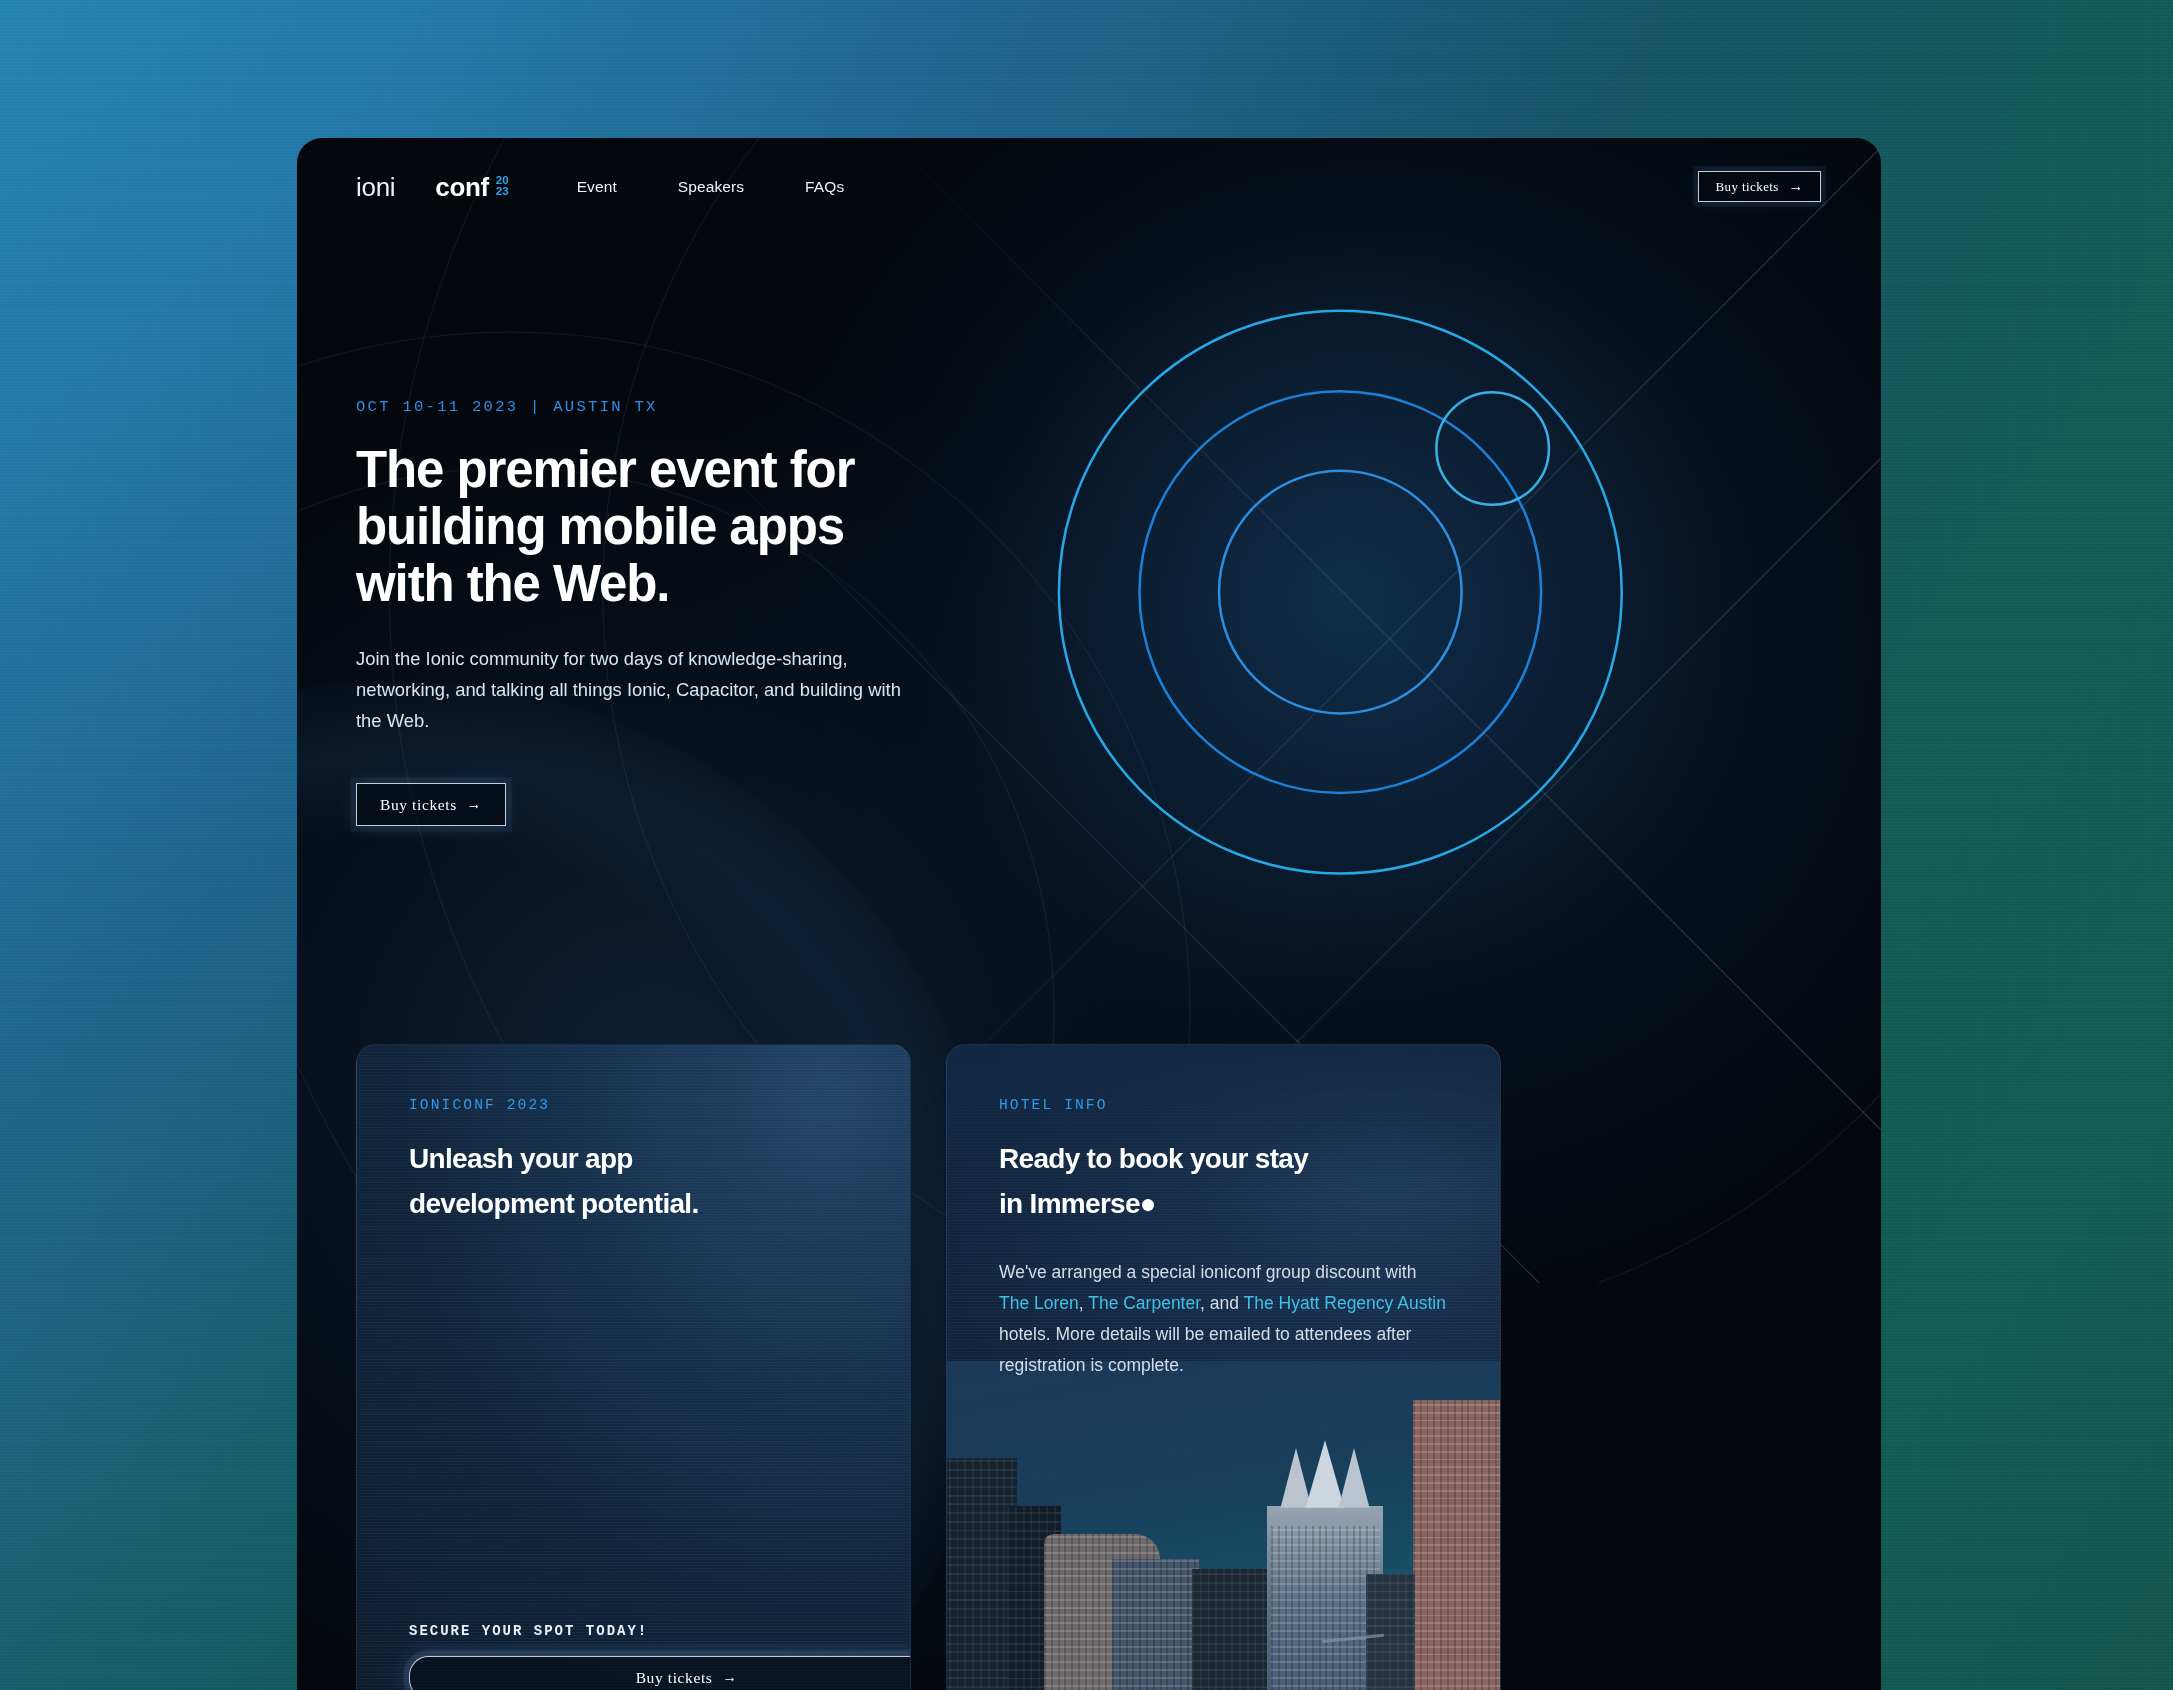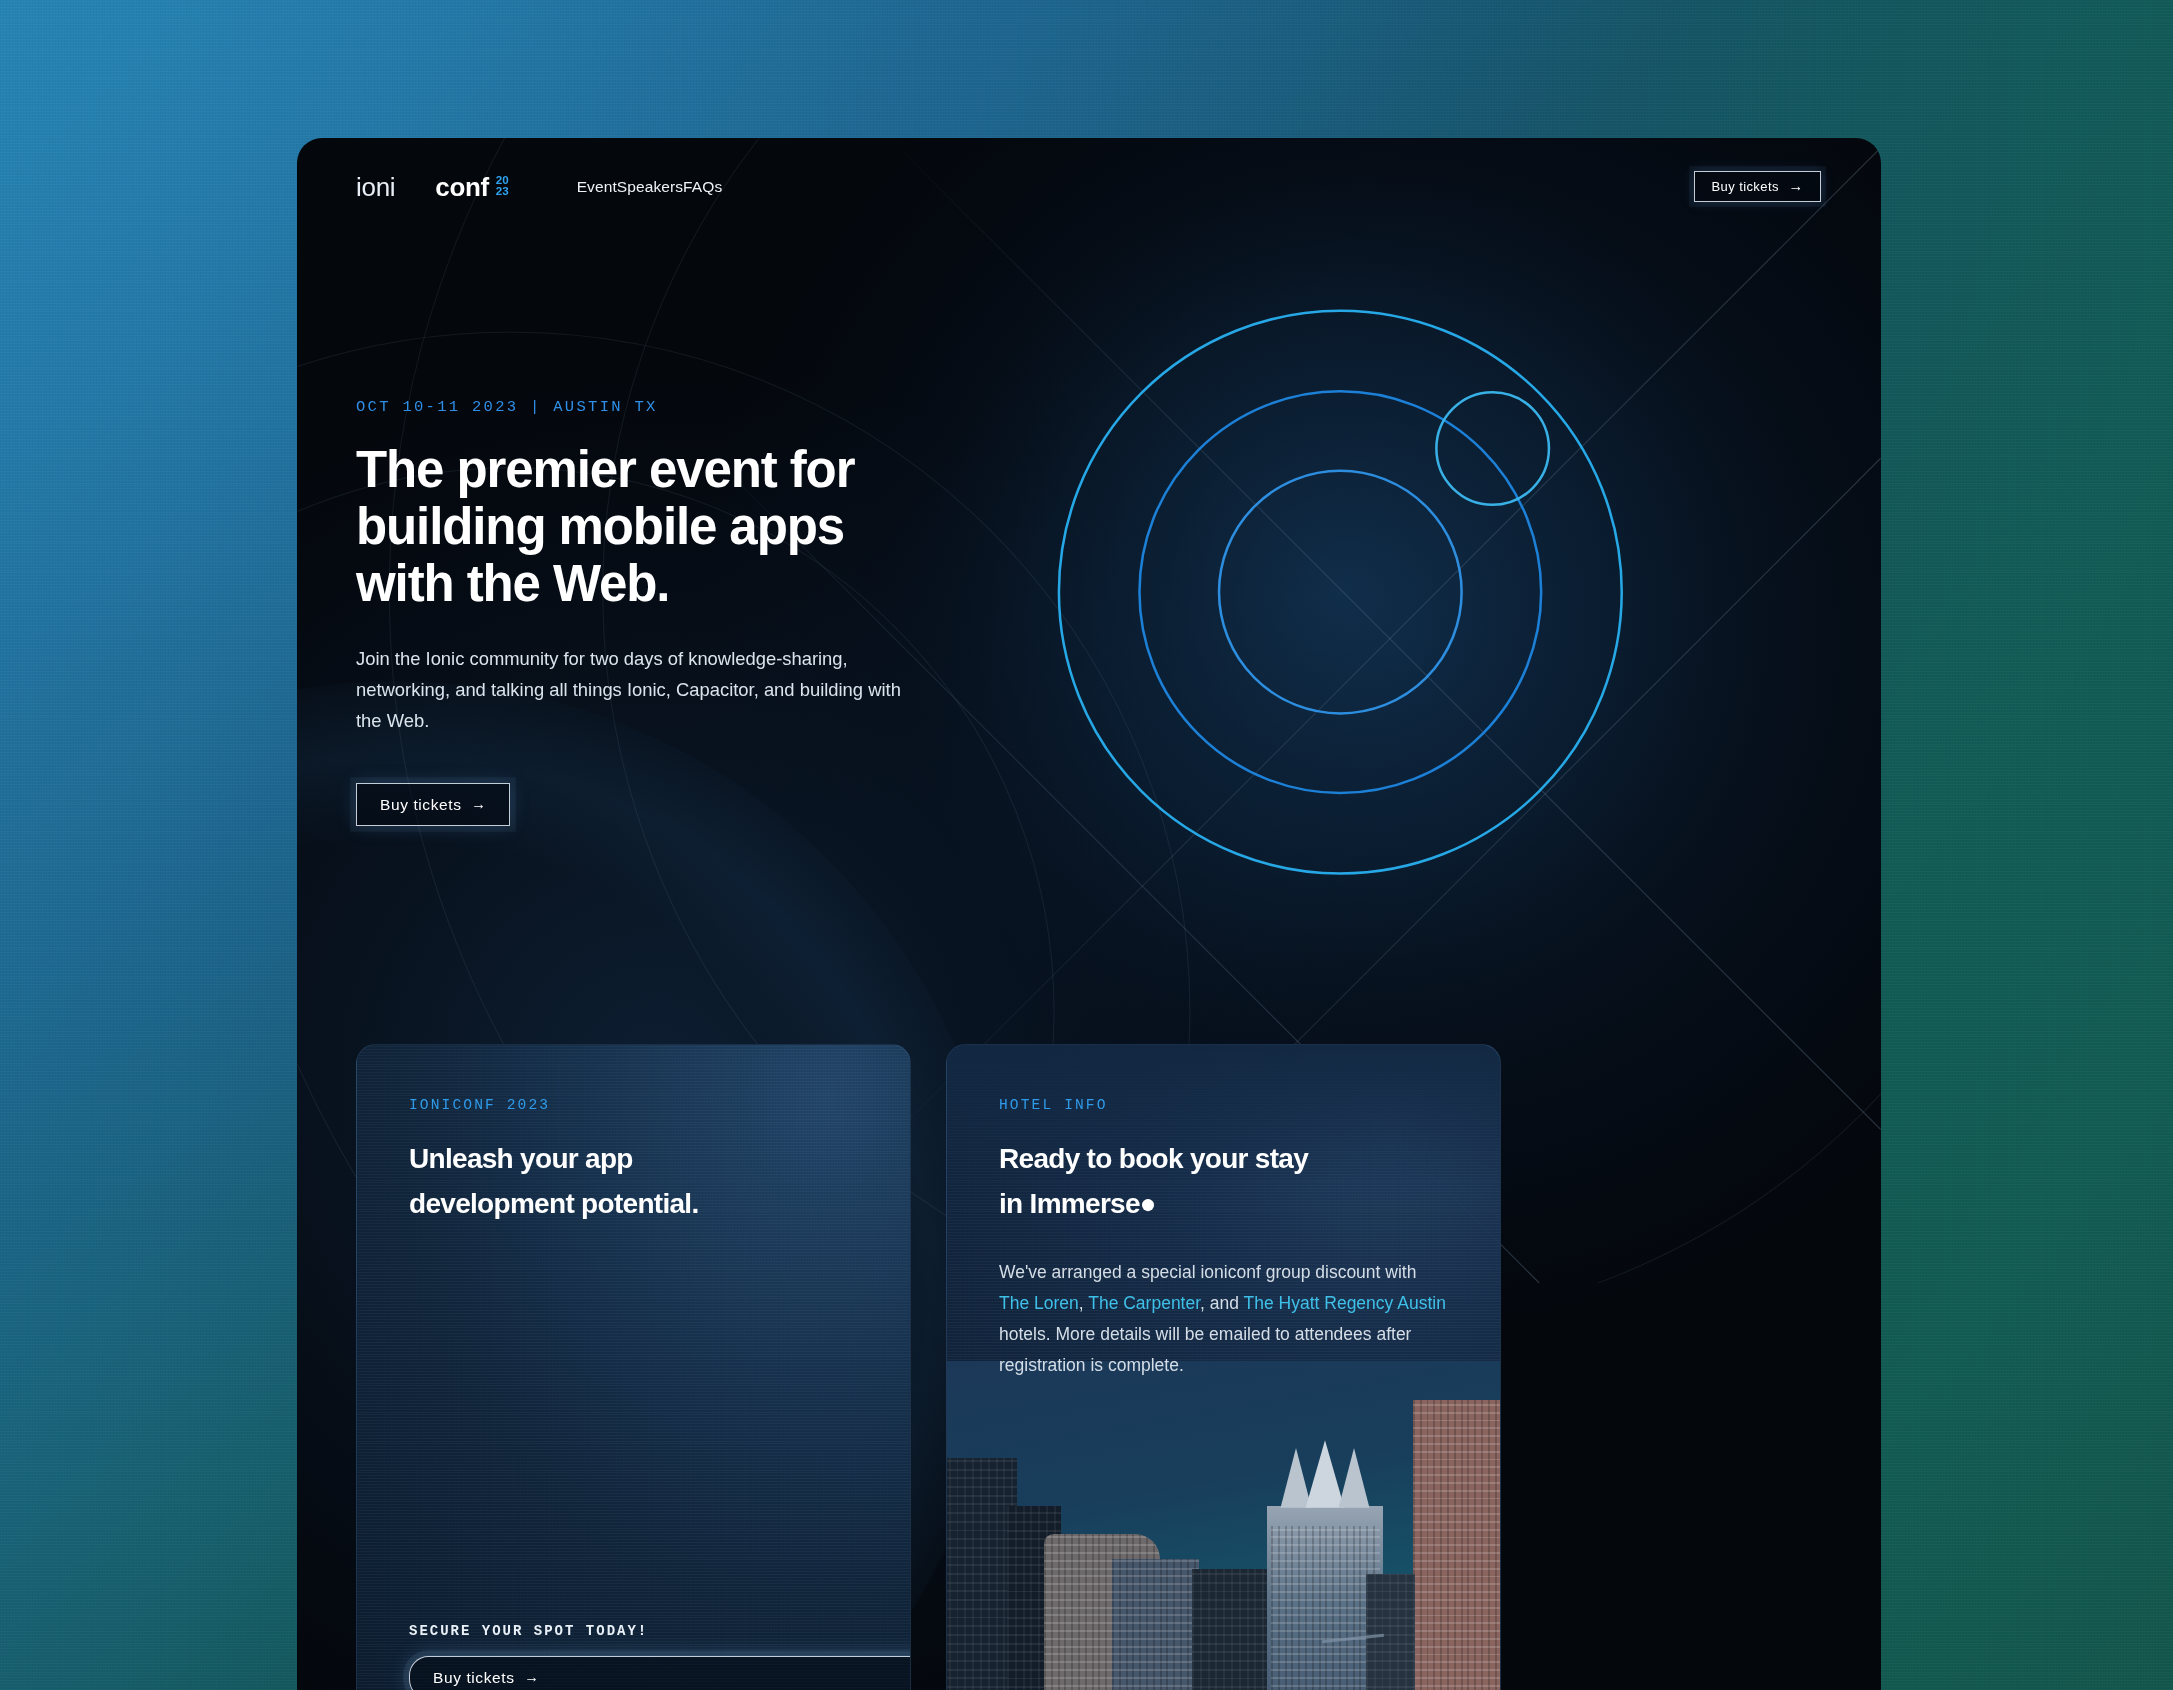--- a/index.html
+++ b/index.html
@@ -114,37 +114,39 @@
     font-weight: 700;
     font-size: 11.6px;
     line-height: 10.7px;
     color: #2fa3f0;
     margin-left: 1.9px;
     margin-top: -1px;
   }
   #nav-links {
     display: flex;
     align-items: center;
+    gap: 61px;
   }
   .nav-link {
     color: #eef3f8;
     font-size: 15.5px;
     font-weight: 400;
     letter-spacing: 0.1px;
     text-decoration: none;
     cursor: pointer;
   }
   #nav-spacer { flex: 1; }
 
   
   .ghost-btn {
     display: inline-flex;
     align-items: center;
+    justify-content: center;
     gap: 9.7px;
-    font-family: Liberation Sans, sans-serif;
+    font-family: Liberation Serif, serif;
     color: #ffffff;
     background: rgba(4,10,18,0.55);
     border: 1px solid rgba(230,240,250,0.85);
     cursor: pointer;
     white-space: nowrap;
   }
   .ghost-btn.sm {
     height: 31px;
     padding: 0 16.5px;
     font-size: 13px;

